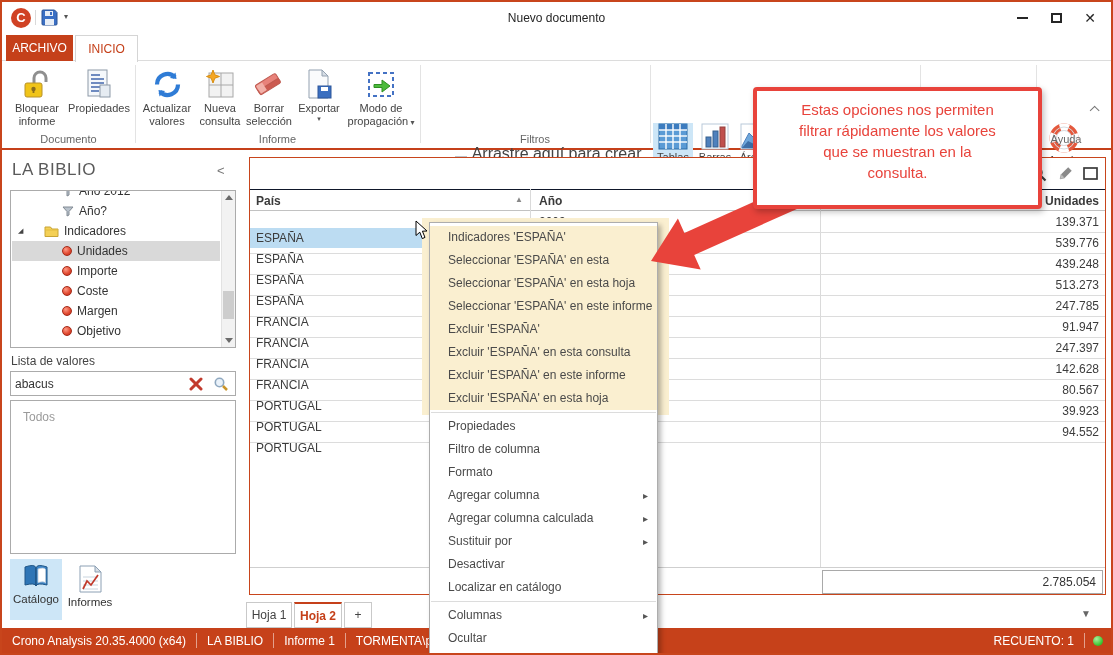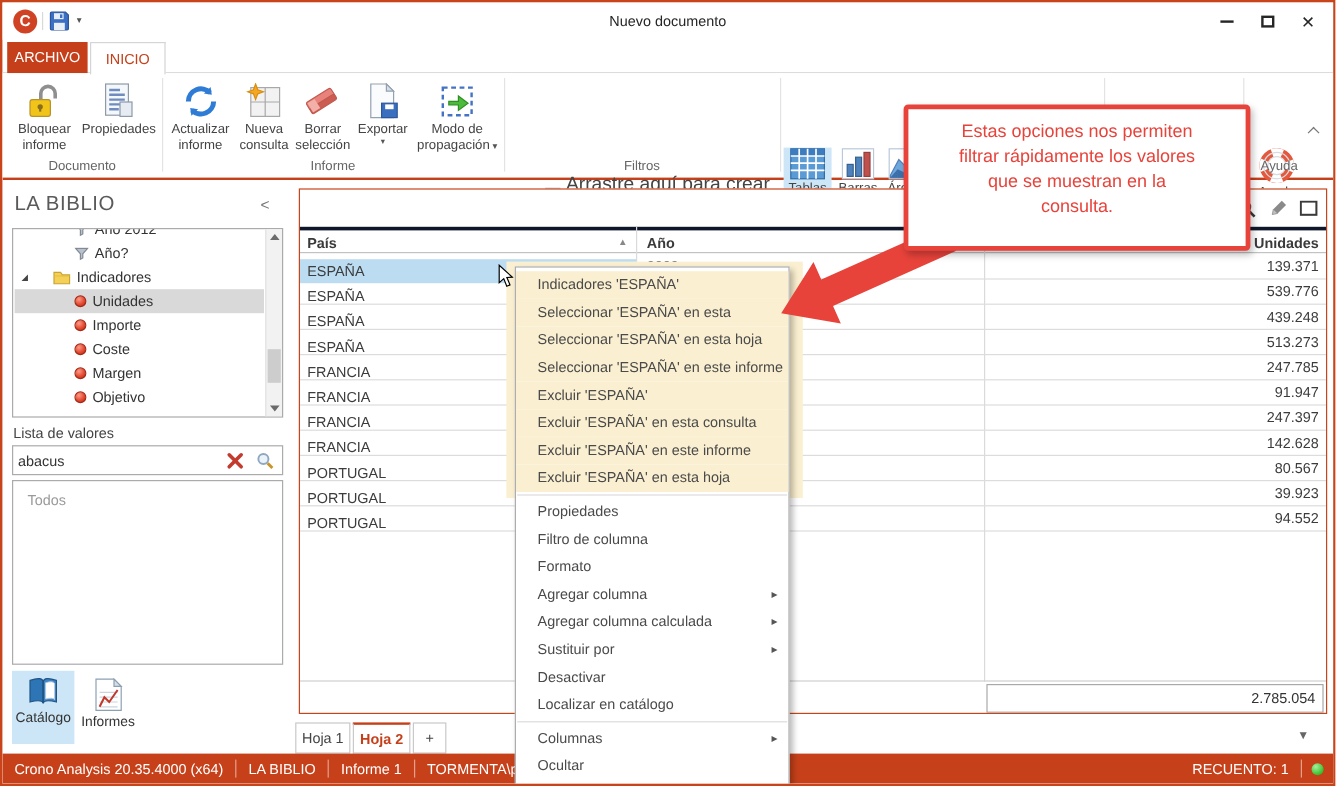--- a/index.html
+++ b/index.html
@@ -66,30 +66,30 @@
   .sr-mag { position:absolute; right:6px; top:4px; }
   .listbox { position:absolute; left:8px; top:398px; width:226px; height:154px; border:1px solid #ABABAB; background:#fff; }
   .listbox .opt { padding:9px 0 0 12px; font-size:12px; color:#9A9A9A; }
   .cat-btn { position:absolute; left:8px; top:557px; width:52px; height:61px; background:#CDE6F7; display:flex; flex-direction:column; align-items:center; padding-top:4px; font-size:11.5px; color:#333; }
   .rep-btn { position:absolute; left:62px; top:557px; width:52px; height:61px; display:flex; flex-direction:column; align-items:center; padding-top:6px; font-size:11.5px; color:#333; }
   .cat-btn .blabel, .rep-btn .blabel { margin-top:3px; }
 
   
   .tablecard { position:absolute; left:247px; top:155px; width:857px; height:438px; border:1px solid #C8451C; background:#fff; }
   .tc-tools { position:absolute; right:6px; top:8px; display:flex; gap:10px; align-items:center; }
-  .thead { position:absolute; left:0; top:31px; right:0; height:22px; border-top:3px solid #0f172a; border-bottom:1px solid #C2C2C2; font-size:12px; font-weight:bold; color:#3A3A3A; }
+  .thead { position:absolute; left:0; top:31px; right:0; height:22px; border-top:1px solid #0f172a; border-bottom:1px solid #C2C2C2; font-size:12px; font-weight:bold; color:#3A3A3A; }
   .th-pais { position:absolute; left:6px; top:4px; }
   .th-sort { position:absolute; left:265px; top:5px; font-size:8px; color:#888; }
   .th-ano { position:absolute; left:289px; top:4px; }
   .th-uni { position:absolute; right:6px; top:4px; }
   .colline { position:absolute; top:31px; width:1px; height:379px; background:#DADADA; }
   .cl1 { left:280px; } .cl2 { left:570px; }
   .rows { position:absolute; left:0; top:54px; right:0; }
   .trow { position:relative; height:21px; border-bottom:1px solid #DCDCDC; font-size:12px; color:#3C3C3C; }
-  .c-pais { position:absolute; left:0; top:4px; width:280px; height:20px; padding:3px 0 0 6px; }
+  .c-pais { position:absolute; left:0; top:16px; width:280px; height:20px; padding:3px 0 0 6px; }
   .trow.sel .c-pais { background:#BCDCF2; }
   .c-ano { position:absolute; left:289px; top:3px; }
   .c-uni { position:absolute; right:6px; top:3px; }
   .total-line { position:absolute; left:0; right:0; top:409px; height:1px; background:#CFCFCF; }
   .total-box { position:absolute; left:572px; top:412px; width:281px; height:24px; border:1px solid #A9A9A9; font-size:12px; color:#333; text-align:right; padding:4px 6px 0 0; }
 
   
   .sheetbar { position:absolute; left:240px; top:598px; right:2px; height:29px; background:#fff; }
   .stab { position:absolute; top:2px; height:26px; border:1px solid #C9C9C9; background:#fff; font-size:12px; color:#444; display:flex; align-items:center; justify-content:center; }
   .stab.active { color:#C5401A; font-weight:bold; border-top:2px solid #C5401A; }
@@ -183,21 +183,21 @@
       <div class="ric">
         <svg width="31" height="31" viewBox="0 0 31 31">
             <g fill="none" stroke="#2F7CD6" stroke-width="4.2">
               <path d="M26 15.5 a10.5 10.5 0 0 1 -18 7.3"></path>
               <path d="M5 15.5 a10.5 10.5 0 0 1 18 -7.3"></path>
             </g>
             <path d="M23.5 3.5 l1 6.5 -6.6 -1z" fill="#2F7CD6"></path>
             <path d="M7.5 27.5 l-1 -6.5 6.6 1z" fill="#2F7CD6"></path>
           </svg>
       </div>
-      <div class="rlabel"><span>Actualizar informe</span></div>
+      <div class="rlabel"><span>Actualizar valores</span></div>
     </div>
     <div class="rbtn" style="left:194px;width:48px;">
       <div class="ric">
         <svg width="30" height="30">
             <rect x="4" y="4" width="24" height="24" fill="#F2F2F2" stroke="#A8A8A8"></rect>
             <line x1="16" y1="4" x2="16" y2="28" stroke="#A8A8A8"></line>
             <line x1="4" y1="16" x2="28" y2="16" stroke="#A8A8A8"></line>
             <path d="M8 1 L9.8 5.8 L14.5 7.5 L9.8 9.2 L8 14 L6.2 9.2 L1.5 7.5 L6.2 5.8 Z" fill="#F5A623" stroke="#D98E0F"></path>
           </svg>
       </div>

